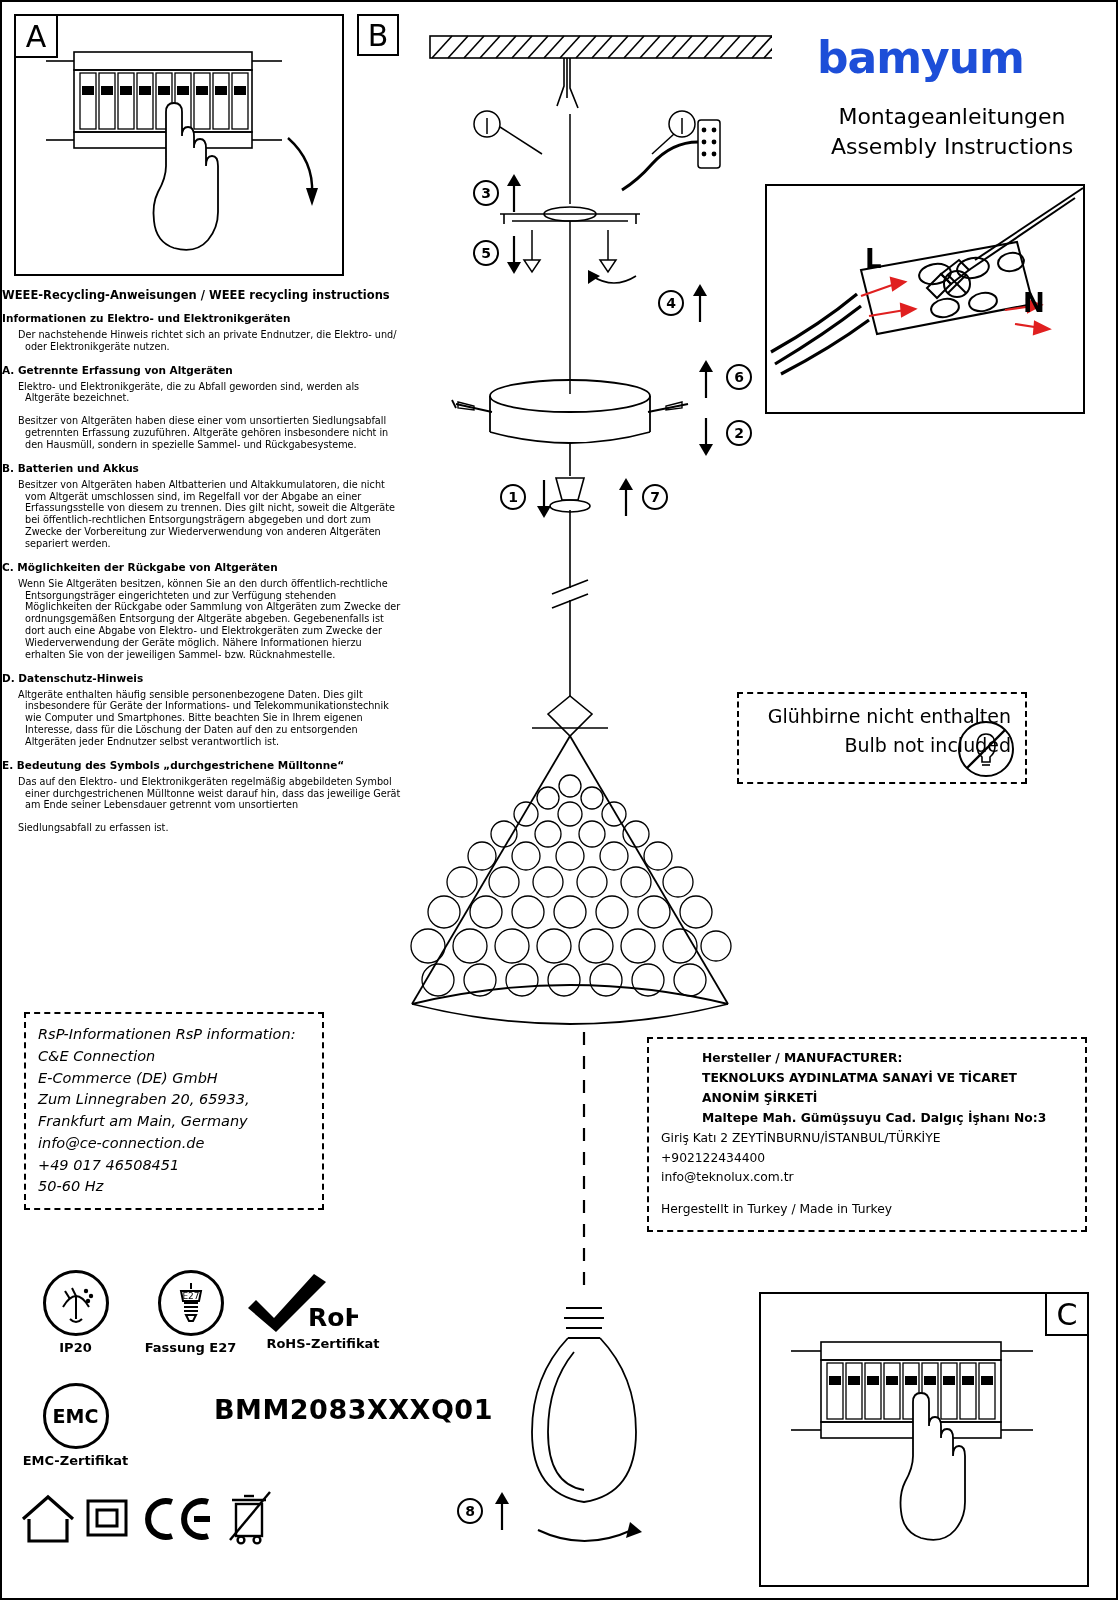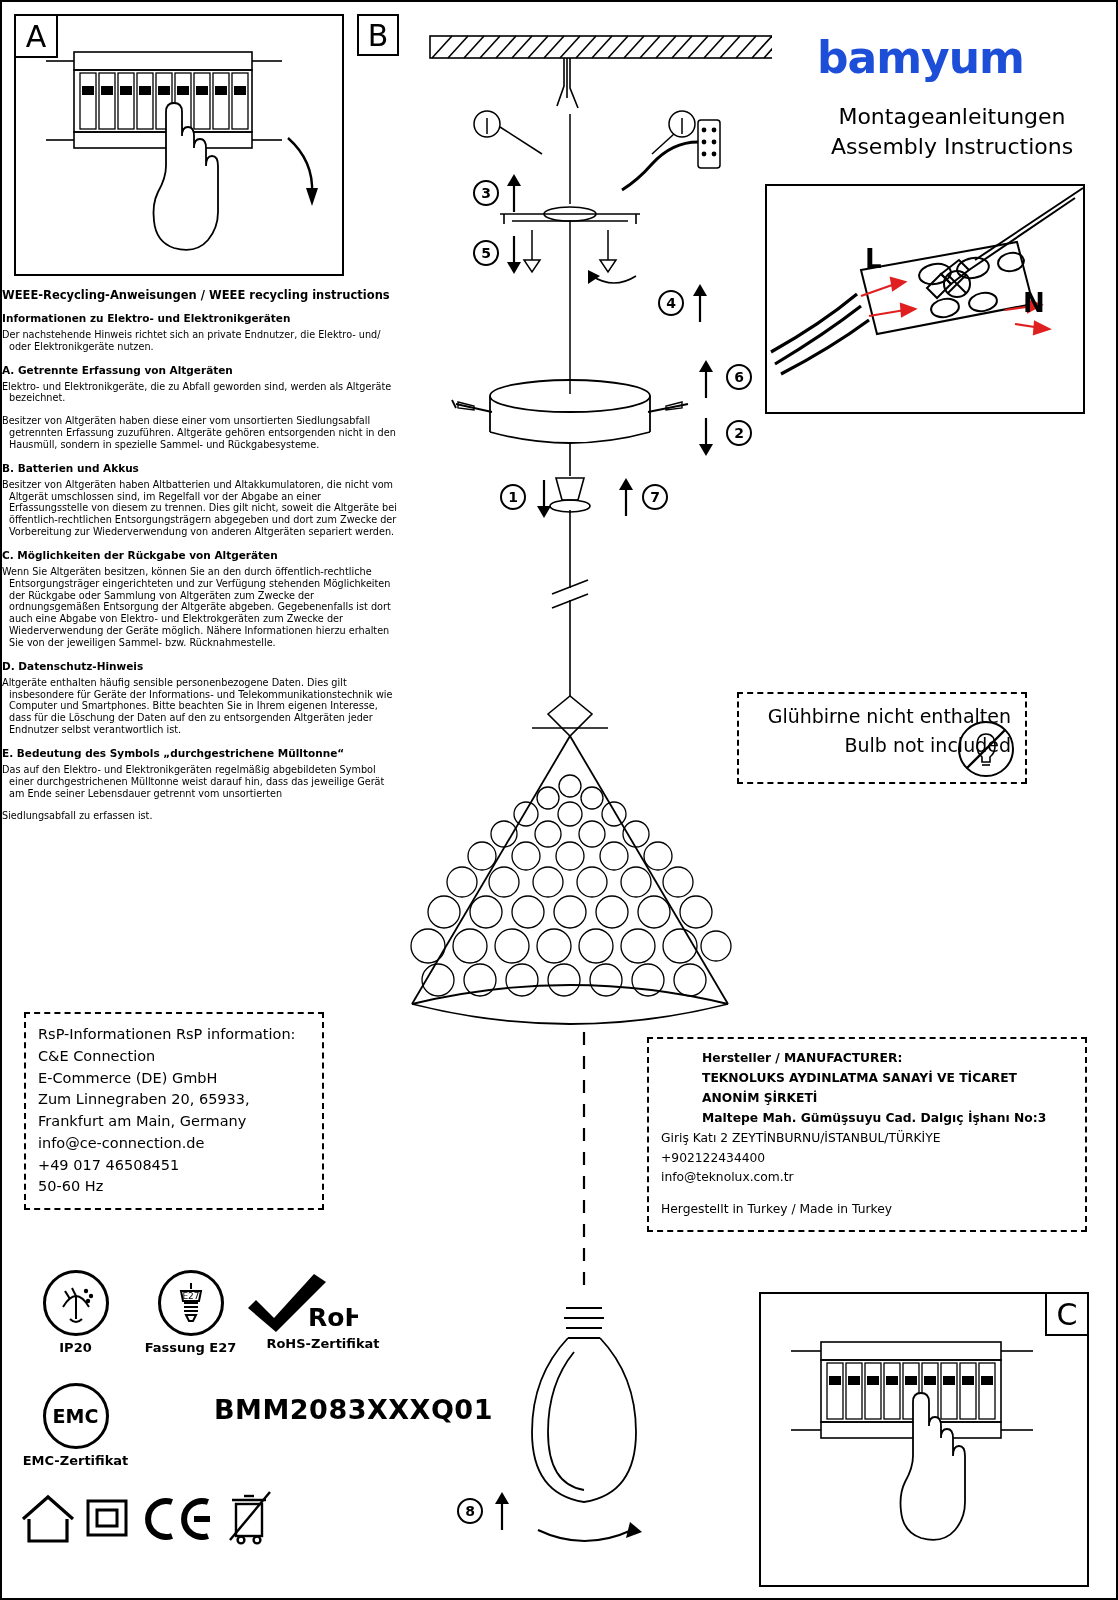--- a/index.html
+++ b/index.html
@@ -10,26 +10,26 @@
 
   
   #panelA{left:12px;top:12px;width:330px;height:262px;border:2px solid #000;box-sizing:border-box;}
   .corner-box{position:absolute;left:0;top:0;width:42px;height:42px;border:2px solid #000;border-left:none;border-top:none;
               display:flex;align-items:center;justify-content:center;font-size:30px;font-family:"DejaVu Sans",sans-serif;background:#fff;box-sizing:border-box;}
 
   
   #weee{left:0;top:286px;width:400px;}
   #weee .t-title{font-size:11.5px;font-weight:bold;margin:0 0 10px 0;}
   #weee h4{font-size:10.5px;font-weight:bold;margin:0 0 5px 0;}
-  #weee p{font-size:9.7px;line-height:1.22;margin:0 0 11px 0;}
+  #weee p{font-size:9.7px;line-height:1.22;margin:0 0 11px 16px;}
   #weee p.ind{padding-left:7px;text-indent:-7px;}
 
   
   #rsp{left:22px;top:1010px;width:300px;border:2px dashed #000;padding:10px 12px;box-sizing:border-box;}
-  #rsp div{font-size:14.5px;line-height:1.5;}
+  #rsp div{font-size:14.5px;line-height:1.5;font-style:italic;}
 
   
   #manu{left:645px;top:1035px;width:440px;border:2px dashed #000;padding:10px 12px;box-sizing:border-box;}
   #manu div{font-size:12.3px;line-height:1.62;}
   #manu div.b{font-weight:bold;margin-left:41px;}
   #manu .gap{height:12px;}
 
   
   #certs{left:16px;top:1268px;width:400px;}
   .cert-row{display:flex;align-items:flex-start;}
@@ -109,21 +109,21 @@
       <polygon points="290,172 302,172 296,190" fill="#000"></polygon>
     </svg>
   </div>
 
   <div class="abs" id="weee">
     <div class="t-title">WEEE-Recycling-Anweisungen / WEEE recycling instructions</div>
     <h4>Informationen zu Elektro- und Elektronikgeräten</h4>
     <p class="ind">Der nachstehende Hinweis richtet sich an private Endnutzer, die Elektro- und/ oder Elektronikgeräte nutzen.</p>
     <h4>A. Getrennte Erfassung von Altgeräten</h4>
     <p class="ind">Elektro- und Elektronikgeräte, die zu Abfall geworden sind, werden als Altgeräte bezeichnet.</p>
-    <p class="ind">Besitzer von Altgeräten haben diese einer vom unsortierten Siedlungsabfall getrennten Erfassung zuzuführen. Altgeräte gehören entsorgenden nicht in den Hausmüll, sondern in spezielle Sammel- und Rückgabesysteme.</p>
+    <p class="ind">Besitzer von Altgeräten haben diese einer vom unsortierten Siedlungsabfall getrennten Erfassung zuzuführen. Altgeräte gehören insbesondere nicht in den Hausmüll, sondern in spezielle Sammel- und Rückgabesysteme.</p>
     <h4>B. Batterien und Akkus</h4>
     <p class="ind">Besitzer von Altgeräten haben Altbatterien und Altakkumulatoren, die nicht vom Altgerät umschlossen sind, im Regelfall vor der Abgabe an einer Erfassungsstelle von diesem zu trennen. Dies gilt nicht, soweit die Altgeräte bei öffentlich-rechtlichen Entsorgungsträgern abgegeben und dort zum Zwecke der Vorbereitung zur Wiederverwendung von anderen Altgeräten separiert werden.</p>
     <h4>C. Möglichkeiten der Rückgabe von Altgeräten</h4>
     <p class="ind">Wenn Sie Altgeräten besitzen, können Sie an den durch öffentlich-rechtliche Entsorgungsträger eingerichteten und zur Verfügung stehenden Möglichkeiten der Rückgabe oder Sammlung von Altgeräten zum Zwecke der ordnungsgemäßen Entsorgung der Altgeräte abgeben. Gegebenenfalls ist dort auch eine Abgabe von Elektro- und Elektrokgeräten zum Zwecke der Wiederverwendung der Geräte möglich. Nähere Informationen hierzu erhalten Sie von der jeweiligen Sammel- bzw. Rücknahmestelle.</p>
     <h4>D. Datenschutz-Hinweis</h4>
     <p class="ind">Altgeräte enthalten häufig sensible personenbezogene Daten. Dies gilt insbesondere für Geräte der Informations- und Telekommunikationstechnik wie Computer und Smartphones. Bitte beachten Sie in Ihrem eigenen Interesse, dass für die Löschung der Daten auf den zu entsorgenden Altgeräten jeder Endnutzer selbst verantwortlich ist.</p>
     <h4>E. Bedeutung des Symbols „durchgestrichene Mülltonne“</h4>
     <p class="ind">Das auf den Elektro- und Elektronikgeräten regelmäßig abgebildeten Symbol einer durchgestrichenen Mülltonne weist darauf hin, dass das jeweilige Gerät am Ende seiner Lebensdauer getrennt vom unsortierten</p>
     <p class="ind">Siedlungsabfall zu erfassen ist.</p>
   </div>

